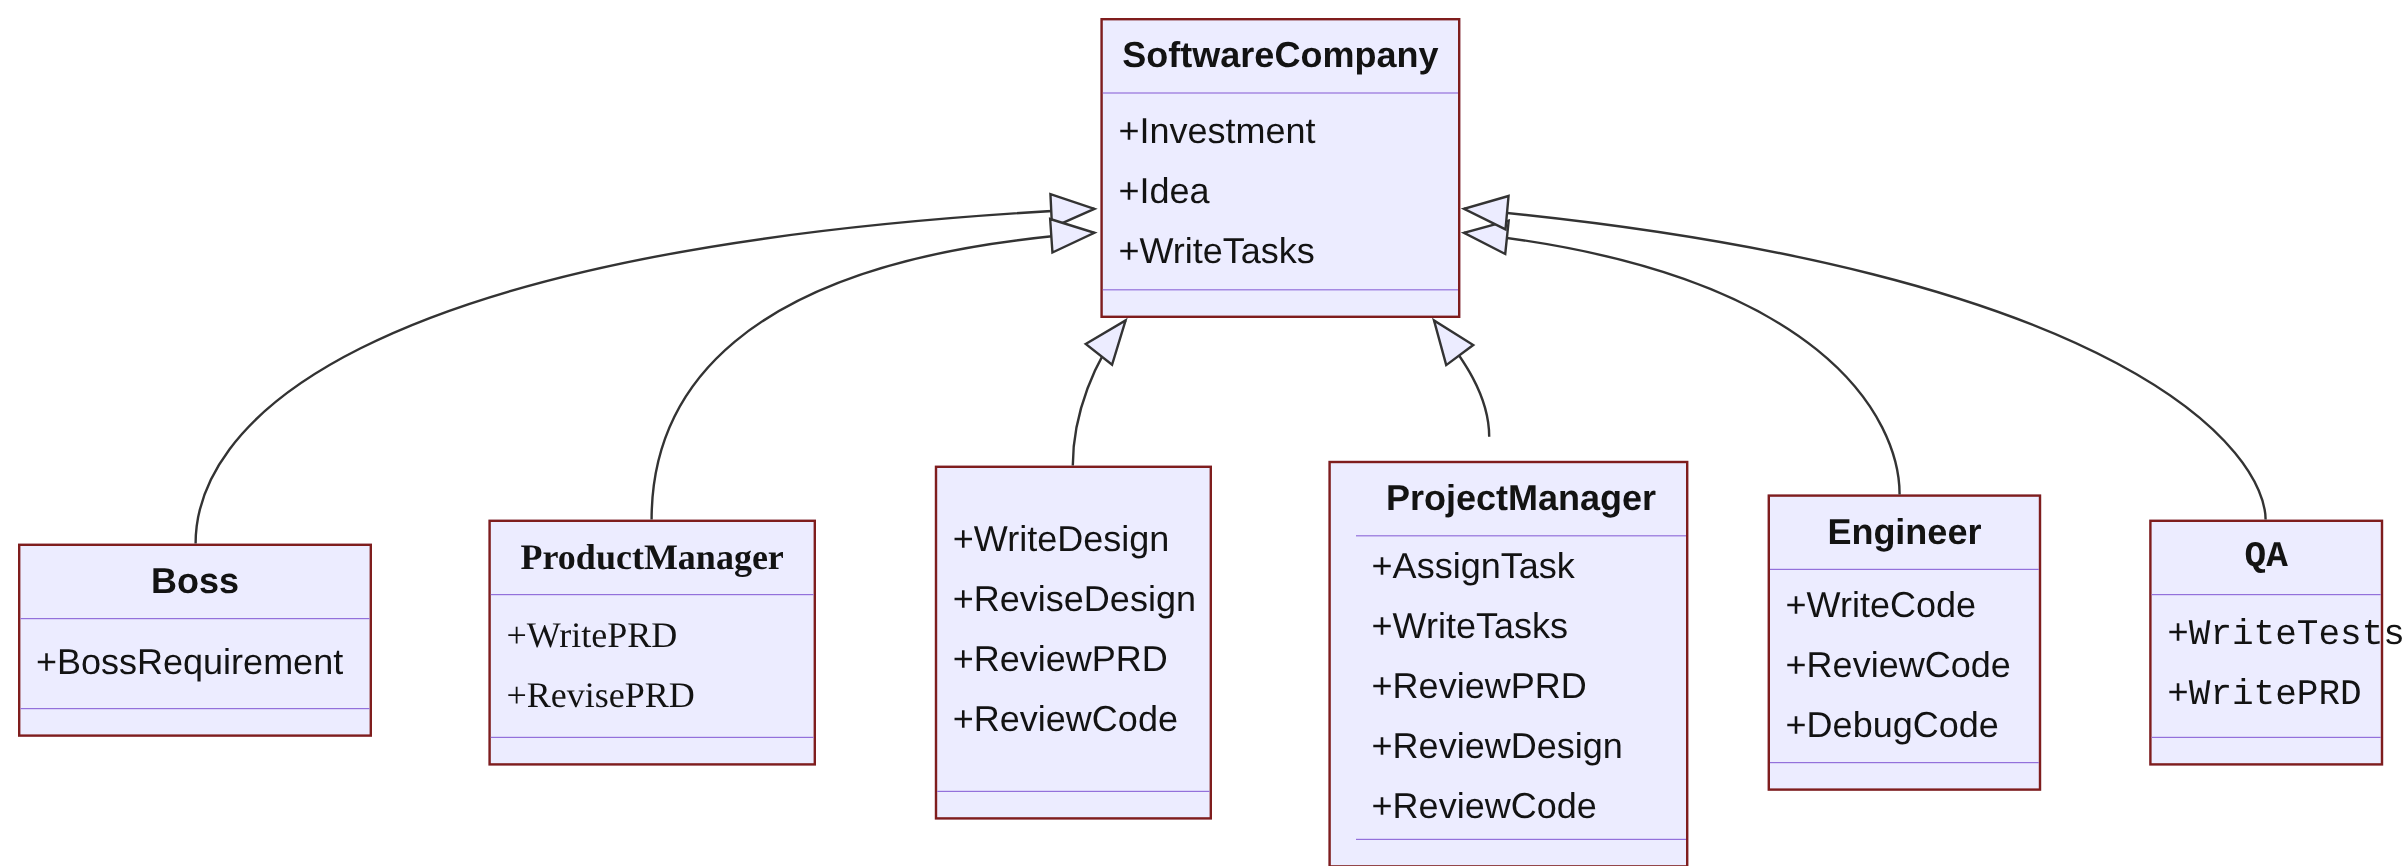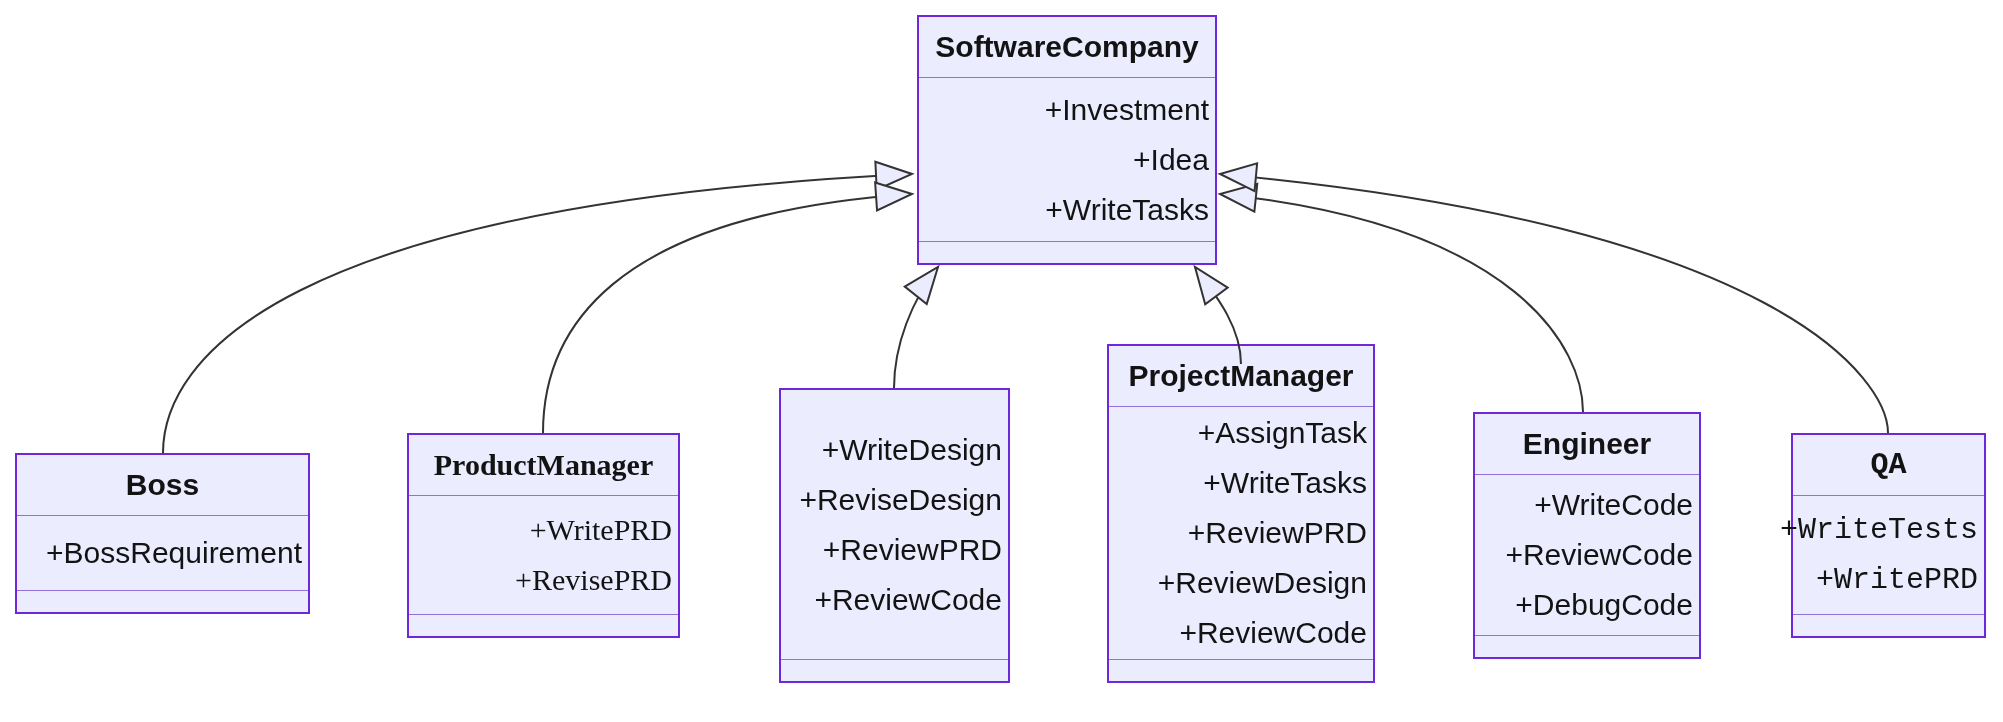--- a/index.html
+++ b/index.html
@@ -13,38 +13,37 @@
   }
   .edges{
     position:absolute;left:0;top:0;width:2003px;height:722px;
     z-index:2;pointer-events:none;
   }
   .edge{stroke:#333333;stroke-width:2;fill:none;}
   .uml-class{
     position:absolute;
     box-sizing:border-box;
     background:#ECECFF;
-    border:2px solid #6d28d9;
+    border:2px solid #7f1d1d;
     display:flex;flex-direction:column;
     z-index:1;
   }
   .uml-title{
     box-sizing:border-box;
     height:61px;
     border-bottom:1px solid #9370DB;
     display:flex;align-items:center;justify-content:center;
     font-size:30px;font-weight:700;
     letter-spacing:0px;
   }
   .uml-attrs{
     flex:1;
     display:flex;flex-direction:column;justify-content:center;
     padding-left:13px;padding-right:6px;
     box-sizing:border-box;
-    align-items:flex-end;
   }
   .uml-attr{
     line-height:50px;
     font-size:30px;
     white-space:nowrap;
   }
   .uml-methods{
     box-sizing:border-box;
     height:22px;
     border-top:1px solid #9370DB;
@@ -99,21 +98,21 @@
   <div class="uml-class" style="left:779px;top:388px;width:231px;height:295px;">
     <div class="uml-attrs">
       <div class="uml-attr">+WriteDesign</div>
       <div class="uml-attr">+ReviseDesign</div>
       <div class="uml-attr">+ReviewPRD</div>
       <div class="uml-attr">+ReviewCode</div>
     </div>
     <div class="uml-methods"></div>
   </div>
 
-  <div class="uml-class" style="left:1107px;top:344px;width:268px;height:339px;">
+  <div class="uml-class" style="left:1107px;top:384px;width:300px;height:339px;padding-left:21px;">
     <div class="uml-title">ProjectManager</div>
     <div class="uml-attrs">
       <div class="uml-attr">+AssignTask</div>
       <div class="uml-attr">+WriteTasks</div>
       <div class="uml-attr">+ReviewPRD</div>
       <div class="uml-attr">+ReviewDesign</div>
       <div class="uml-attr">+ReviewCode</div>
     </div>
     <div class="uml-methods"></div>
   </div>

